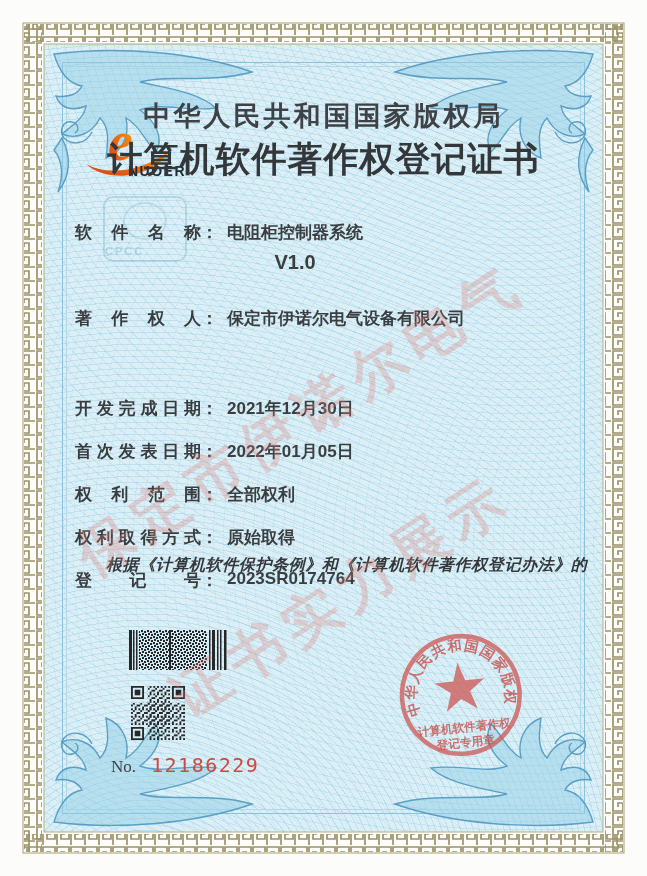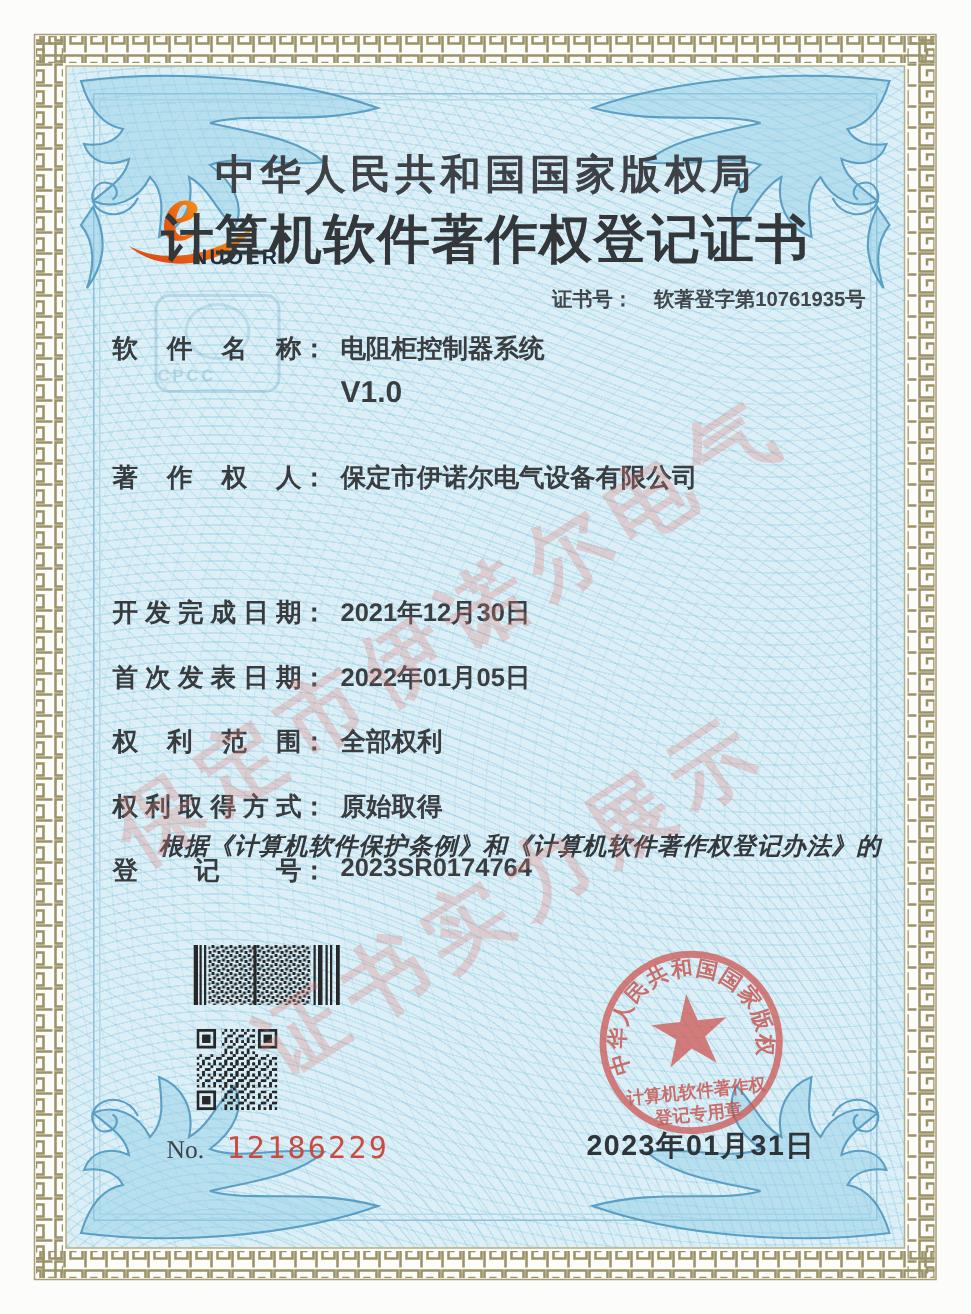--- a/index.html
+++ b/index.html
@@ -39,21 +39,21 @@
     text-align:left;font-size:11px;font-weight:bold;letter-spacing:2px;}
   .ghost .swirl{position:absolute;left:18px;top:4px;width:40px;height:34px;
     border:2px solid rgba(120,175,205,.30);border-radius:50%;}
   .ghost .gtxt{position:absolute;left:0;right:0;bottom:3px;}
 
   .fields{position:absolute;left:75px;top:221px;right:64px;color:#383c3f;}
   .frow{margin-bottom:20px;font-size:17px;font-weight:bold;white-space:nowrap;}
   .frow .flabel{display:inline-block;width:126px;text-align:justify;text-align-last:justify;
     vertical-align:top;}
   .frow .fcolon{display:inline-block;width:14px;vertical-align:top;}
-  .frow .fvalue{display:inline-block;margin-left:12px;vertical-align:top;color:#3a3e41;}
+  .frow .fvalue{display:inline-block;margin-left:12px;vertical-align:top;color:#3a3e41;text-align:center;}
   .frow.r1{margin-bottom:33px;}
   .frow.r2{margin-bottom:67px;}
   .v2{margin-top:7px;font-size:20px;}
 
   .statement{position:absolute;left:74px;top:541px;width:514px;color:#34383b;
     font-size:16px;font-weight:bold;letter-spacing:.6px;}
   .st-line{line-height:47px;text-align:justify;}
   .st-line.indent{text-indent:2em;font-style:italic;}
 
   .barcode{position:absolute;left:129px;top:630px;width:100px;height:40px;}
@@ -139,23 +139,20 @@
     </defs>
     <g>
       <text x="26" y="52" font-family="Liberation Serif,serif" font-style="italic" font-weight="bold" font-size="56" fill="url(#lg)">e</text>
       <path d="M4,56 C26,68 60,64 88,42 C72,70 26,76 4,56 Z" fill="url(#lg)"></path>
     </g>
     <text x="46" y="68" font-size="14" font-weight="bold" letter-spacing="1.5" fill="#222b38">NUOER</text>
   </svg>
 
   <div class="issuer">中华人民共和国国家版权局</div>
   <div class="cert-title">计算机软件著作权登记证书</div>
-  <div class="certno">
-    <span class="lbl">证书号：</span><span>软著登字第10761935号</span>
-  </div>
 
   <div class="ghost">
     <div class="swirl"></div>
     <div class="gtxt">CPCC</div>
   </div>
 
   <div class="fields">
     <div class="frow r1">
       <span class="flabel">软件名称</span><span class="fcolon">：</span><span class="fvalue"><span>电阻柜控制器系统</span>
         <div class="v2">V1.0</div></span>
@@ -239,18 +236,17 @@
     </defs>
     <circle cx="72" cy="70" r="58" fill="none" stroke="rgba(206,86,82,.85)" stroke-width="4.5"></circle>
     <polygon points="72,38 77.9,55.9 96.7,56 81.5,67.1 87.3,85 72,74 56.7,85 62.5,67.1 47.3,56 66.1,55.9" fill="rgba(206,86,82,.85)"></polygon>
     <text font-size="14" font-weight="bold" fill="rgba(198,76,72,.9)">
       <textPath href="#ringPath" startOffset="0" textLength="182" lengthAdjust="spacing">中华人民共和国国家版权局</textPath>
     </text>
     <text x="72" y="106" text-anchor="middle" font-size="11.5" font-weight="bold" fill="rgba(198,76,72,.9)">计算机软件著作权</text>
     <text x="72" y="121" text-anchor="middle" font-size="11.5" font-weight="bold" fill="rgba(198,76,72,.9)">登记专用章</text>
   </svg>
 
-  <div class="issue-date">2023年01月31日</div>
 
   <div class="wm wm1">保定市伊诺尔电气</div>
   <div class="wm wm2">证书实力展示</div>
 
 </div>
 
 </body></html>

